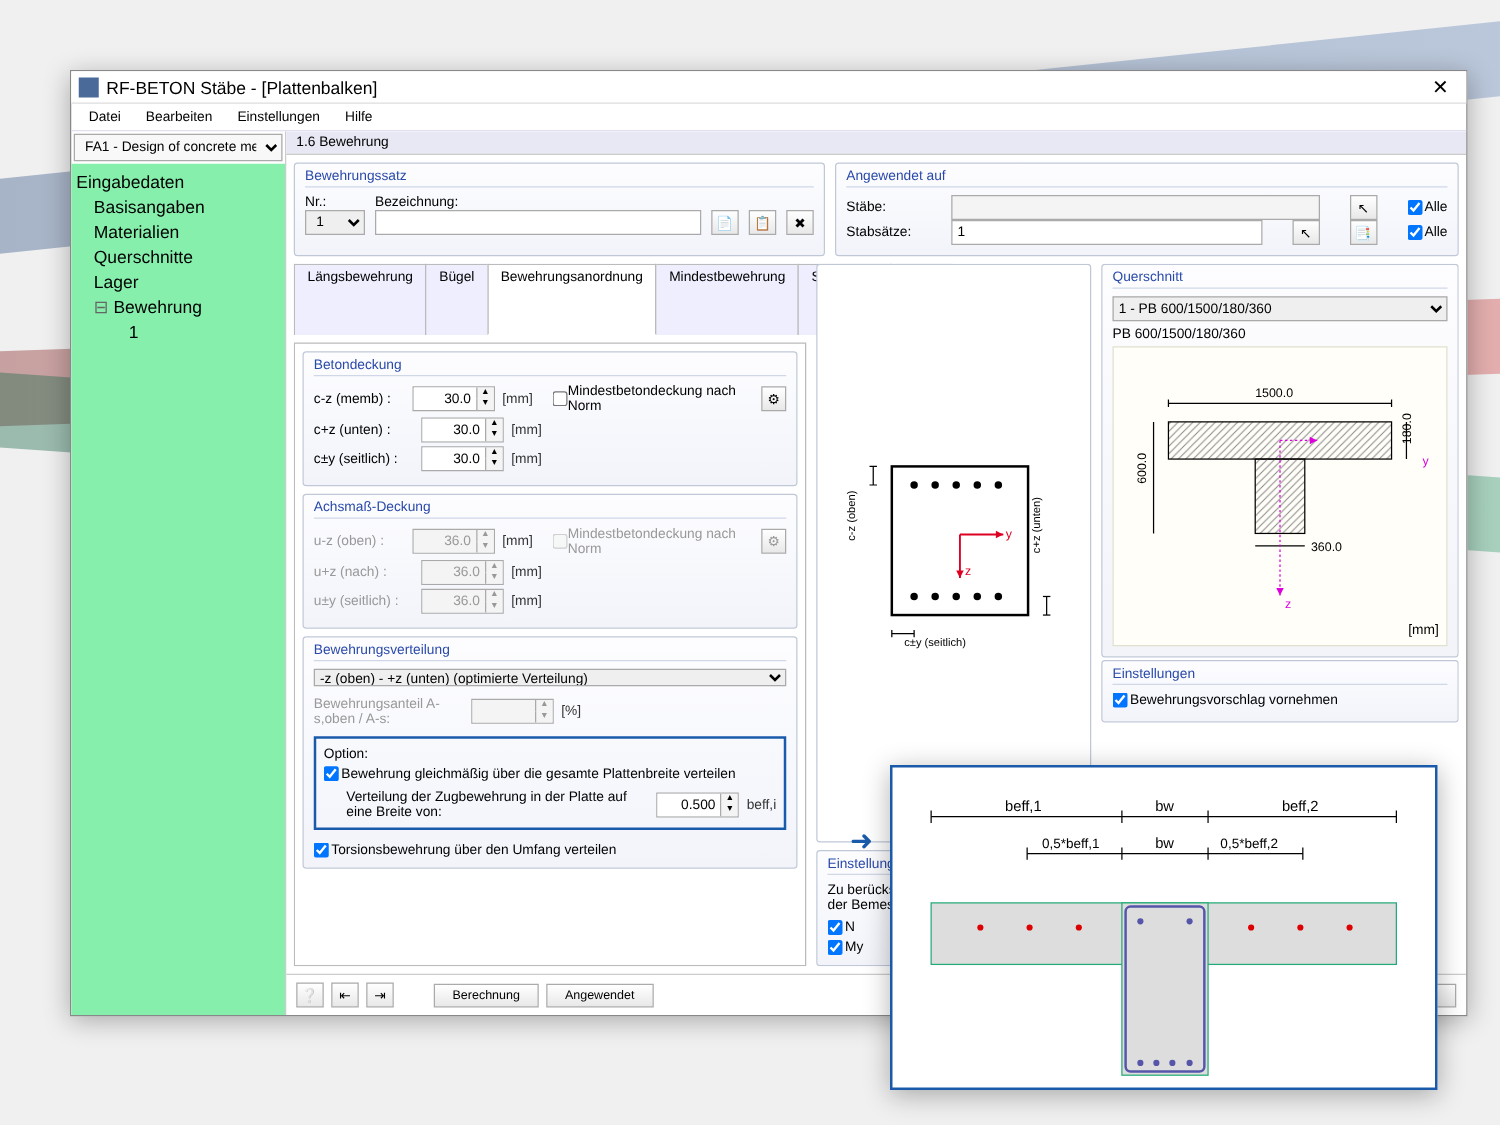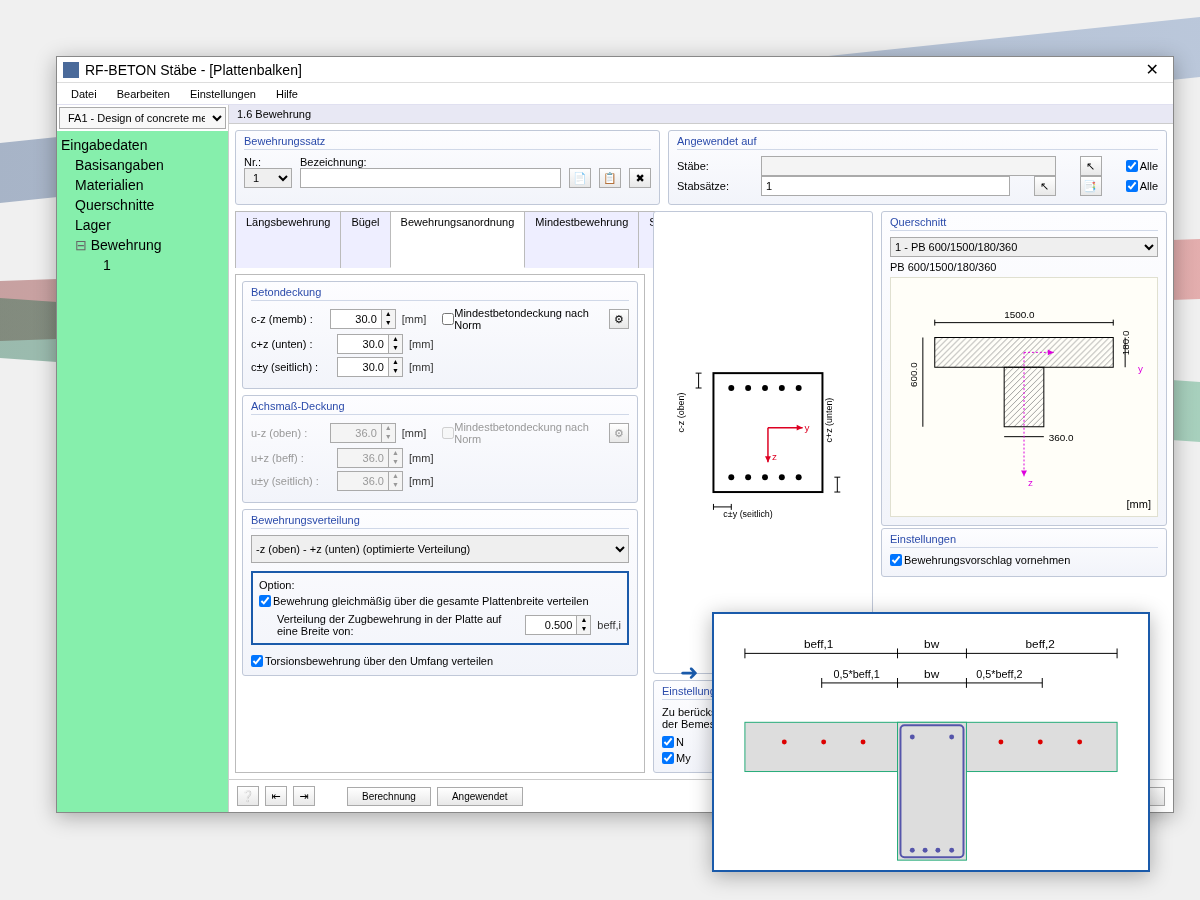--- a/index.html
+++ b/index.html
@@ -172,21 +172,21 @@
 .spinner input { border: none; width: 50px; text-align: right; padding: 0 4px; height: 18px; font-size: 11px; }
 .spinner .spn { width: 14px; display: flex; flex-direction: column; }
 .spinner .spn div { height: 9px; border-left: 1px solid #aaa; font-size: 7px; text-align: center; line-height: 8px; cursor: pointer; background: #f4f4f4; }
 .unit-lbl { color: #333; font-size: 11px; }
 .mini-chk { display: inline-flex; align-items: center; gap: 0; margin-left: 10px; }
 .mini-chk input { width: 12px; height: 12px; }
 .gear-btn { margin-left: auto; }
 .disabled { color: #999; }
 .disabled input { background: #f4f4f4; color: #999; }
 
-.distrib select { width: 100%; height: 28px; border: 1px solid #aaa; font-size: 11px; }
+.distrib select { width: 100%; height: 14px; border: 1px solid #aaa; font-size: 11px; }
 .option-box { border: 2px solid #1a5aaa; padding: 6px; }
 .option-box .opt-hdr { margin-bottom: 4px; }
 .opt-row2 { display: flex; align-items: center; gap: 6px; padding-left: 18px; margin-top: 4px; }
 .opt-row2 .txt { flex: 1; font-size: 11px; }
 
 .preview-box {
   border: 1px solid #c0c8d8;
   border-radius: 3px;
   background: #fff;
   flex: 1;
@@ -377,21 +377,21 @@
                       </div>
                     </div>
                   <span class="unit-lbl">[mm]</span>
                   <label class="mini-chk">
                       <input type="checkbox" disabled="" style="">
                       <span>Mindestbetondeckung nach Norm</span>
                     </label>
                   <div class="icon-btn gear-btn">⚙</div>
                 </div>
                 <div class="cov-row">
-                  <span class="clab">u+z (beff) :</span>
+                  <span class="clab">u+z (nach) :</span>
                   <div class="spinner">
                       <input disabled="" value="36.0" style="">
                       <div class="spn">
                         <div>▲</div>
                         <div>▼</div>
                       </div>
                     </div>
                   <span class="unit-lbl">[mm]</span>
                 </div>
                 <div class="cov-row">
@@ -403,20 +403,31 @@
                         <div>▼</div>
                       </div>
                     </div>
                   <span class="unit-lbl">[mm]</span>
                 </div>
               </div>
 
               <div class="group distrib">
                 <div class="group-title">Bewehrungsverteilung</div>
                 <select><option>-z (oben) - +z (unten) (optimierte Verteilung)</option></select>
+                <div class="cov-row disabled" style="margin-top:8px">
+                  <span style="width:120px">Bewehrungsanteil A-s,oben / A-s:</span>
+                  <div class="spinner">
+                      <input disabled="" style="">
+                      <div class="spn">
+                        <div>▲</div>
+                        <div>▼</div>
+                      </div>
+                    </div>
+                  <span class="unit-lbl">[%]</span>
+                </div>
 
                 <div class="option-box" style="margin-top:8px">
                   <div class="opt-hdr">Option:</div>
                   <label class="chk">
                       <input type="checkbox" checked="" style="">
                       <span>Bewehrung gleichmäßig über die gesamte Plattenbreite verteilen</span>
                     </label>
                   <div class="opt-row2">
                     <span class="txt">Verteilung der Zugbewehrung in der Platte auf eine Breite von:</span>
                     <div class="spinner">

